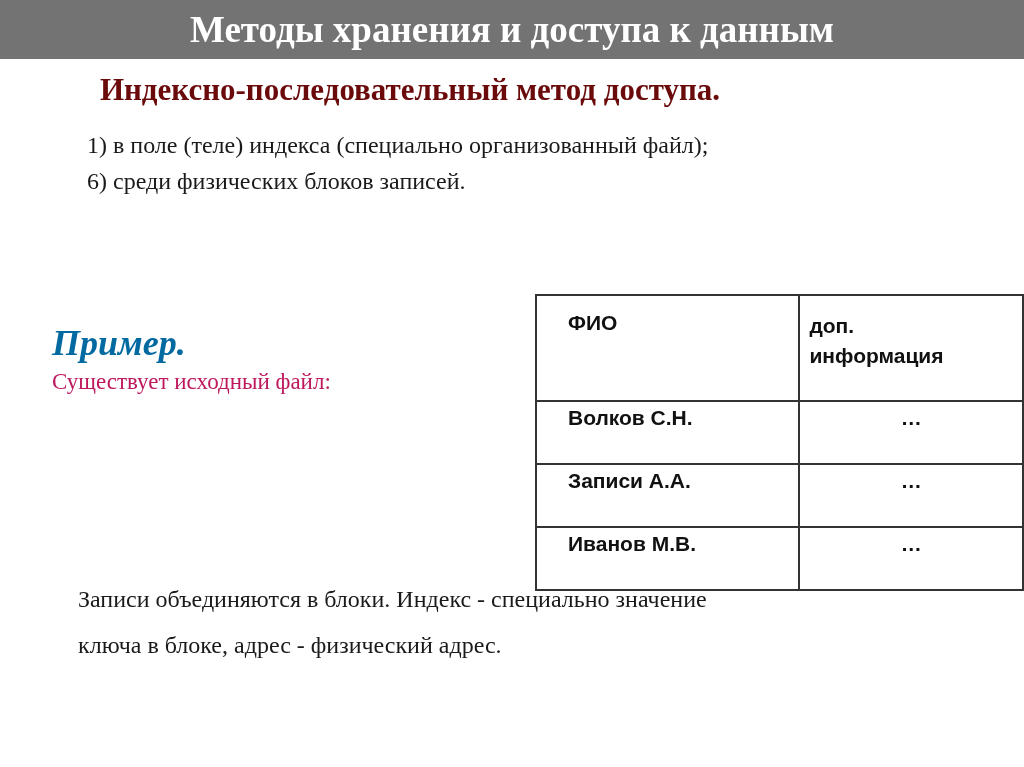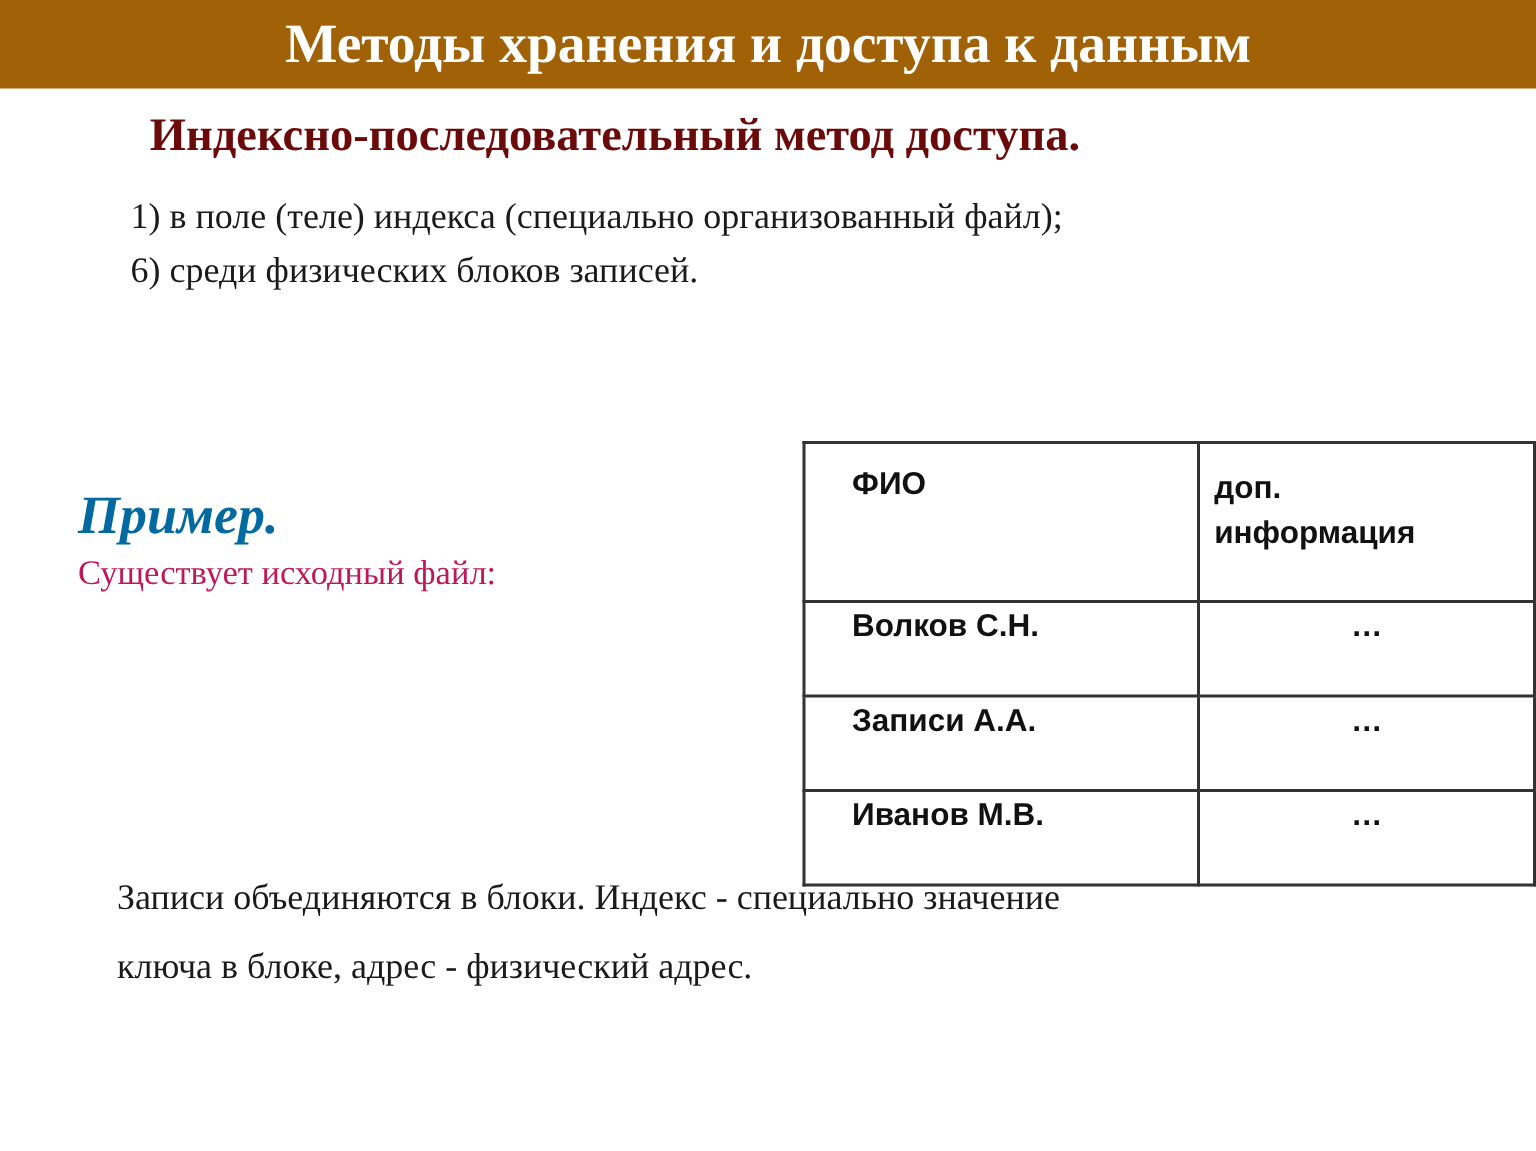--- a/index.html
+++ b/index.html
@@ -2,21 +2,21 @@
 <html><head>
   <meta charset="utf-8">
   <style>
     html, body { margin: 0; padding: 0; }
     body {
       width: 1024px; height: 767px; background: #ffffff; position: relative; overflow: hidden;
       font-family: "Liberation Serif", serif; color: #111;
     }
     .header {
       position: absolute; left: 0; top: 0; width: 1024px; height: 59px;
-      background: #a16207; color: #ffffff;
+      background: #737373; color: #ffffff;
       display: flex; align-items: center; justify-content: center;
       font-family: "Liberation Serif", serif; font-weight: bold; font-size: 37px;
       letter-spacing: 0px;
     }
     .subtitle {
       position: absolute; left: 0; top: 72px; width: 820px; text-align: center;
       font-family: "Liberation Serif", serif; font-weight: bold; font-size: 31px;
       color: #6b0a0a;
     }
     .intro {

